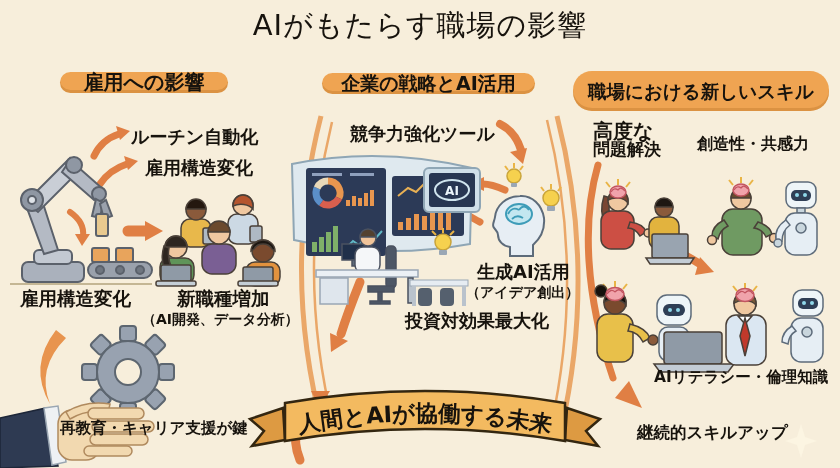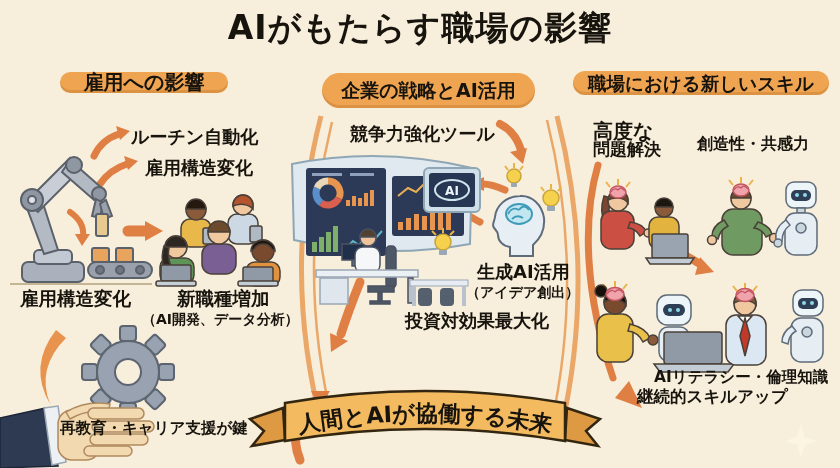--- a/index.html
+++ b/index.html
@@ -1,21 +1,21 @@
 <!DOCTYPE html>
 <html><head>
 <meta charset="utf-8">
 <style>
   * { margin:0; padding:0; box-sizing:border-box; }
   html,body { width:840px; height:468px; overflow:hidden; background:#f7eedb; }
   .stage { position:relative; width:840px; height:468px; background:#f7eedb;
            font-family:"DejaVu Sans","Liberation Sans",sans-serif; color:#17130d; }
   .svg-layer { position:absolute; left:0; top:0; }
   .title { position:absolute; left:0; right:0; top:6px; text-align:center;
-           font-size:33px; font-weight:700; letter-spacing:1px; }
+           font-size:29px; font-weight:400; letter-spacing:1px; }
   .badge { position:absolute; background:#efa452; border-radius:19px;
            display:flex; align-items:center; justify-content:center;
            font-weight:800; box-shadow: inset 0 -3px 0 rgba(160,90,20,.25); }
   .label { position:absolute; font-weight:800; white-space:nowrap; line-height:1.15; }
 </style>
 </head>
 <body>
 
 <div class="stage">
 
@@ -382,34 +382,34 @@
     <text font-size="22.5" font-weight="bold" fill="#17130d">
       <textPath href="#bannerPath" startOffset="50%" text-anchor="middle">人間とAIが協働する未来</textPath>
     </text>
   </g>
 
   <path d="M801,424 L805,437 L817,441 L805,445 L801,458 L797,445 L785,441 L797,437 Z" fill="#fcf5e2"></path>
 </svg>
 
 <div class="title">AIがもたらす職場の影響</div>
 <div class="badge" style="left:60px;top:72px;width:168px;height:21px;font-size:20px">雇用への影響</div>
-<div class="badge" style="left:322px;top:73px;width:213px;height:35px;font-size:19px">企業の戦略とAI活用</div>
-<div class="badge" style="left:573px;top:71px;width:256px;height:24px;font-size:18.5px">職場における新しいスキル</div>
+<div class="badge" style="left:322px;top:73px;width:213px;height:21px;font-size:19px">企業の戦略とAI活用</div>
+<div class="badge" style="left:573px;top:71px;width:256px;height:40px;font-size:18.5px">職場における新しいスキル</div>
 
 <div class="label" style="left:131px;top:127px;font-size:18px">ルーチン自動化</div>
 <div class="label" style="left:145px;top:158px;font-size:18px">雇用構造変化</div>
 <div class="label" style="left:20px;top:288px;font-size:18.5px">雇用構造変化</div>
 <div class="label" style="left:177px;top:288px;font-size:18.5px">新職種増加</div>
 <div class="label" style="left:142px;top:311px;font-size:14px">（AI開発、データ分析）</div>
 <div class="label" style="left:350px;top:124px;font-size:18px">競争力強化ツール</div>
 
 <div class="label" style="left:60px;top:420px;font-size:15.5px">再教育・キャリア支援が鍵</div>
 <div class="label" style="left:477px;top:262px;font-size:18px">生成AI活用</div>
 <div class="label" style="left:466px;top:284px;font-size:14px">（アイデア創出）</div>
 <div class="label" style="left:405px;top:311px;font-size:18px">投資対効果最大化</div>
 
 <div class="label" style="left:593px;top:120px;font-size:20px">高度な</div>
 <div class="label" style="left:593px;top:140px;font-size:17px">問題解決</div>
 <div class="label" style="left:654px;top:369px;font-size:15.5px">AIリテラシー・倫理知識</div>
 <div class="label" style="left:697px;top:135px;font-size:16px">創造性・共感力</div>
-<div class="label" style="left:637px;top:388px;font-size:16.5px">継続的スキルアップ</div>
+<div class="label" style="left:637px;top:424px;font-size:16.5px">継続的スキルアップ</div>
 
 </div>
 
 </body></html>

